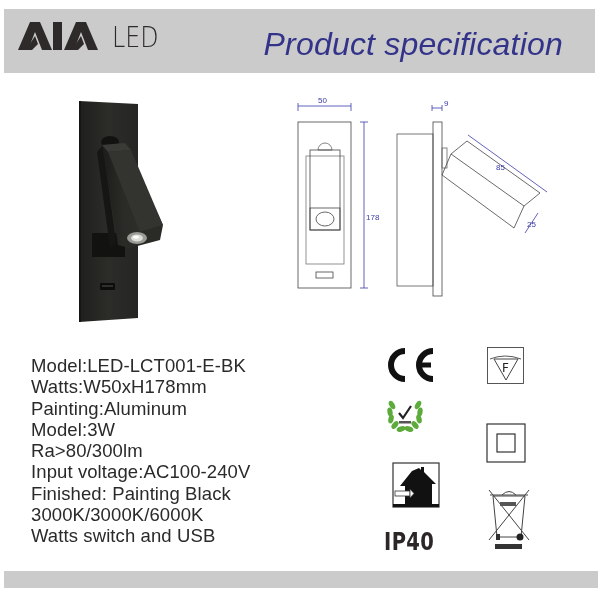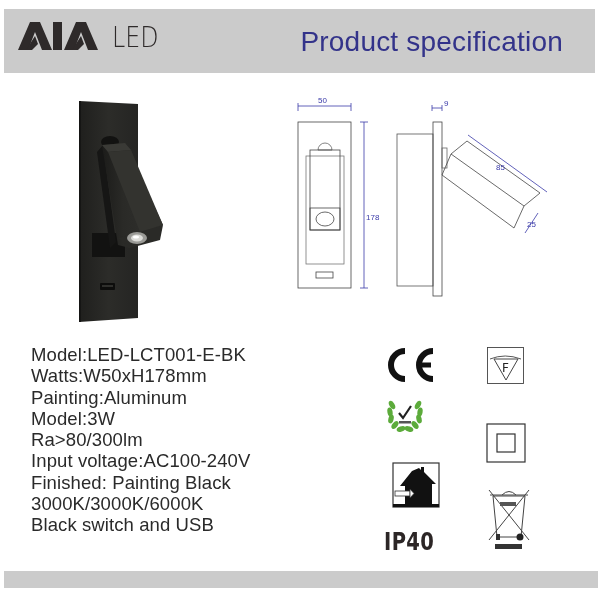--- a/index.html
+++ b/index.html
@@ -15,28 +15,28 @@
       position: absolute; left: 18px; top: 22px; height: 30px; display: flex; align-items: flex-start;
     }
     .logo-mark { display: block; }
     .logo-led {
       font-family: "DejaVu Sans", sans-serif; font-weight: 200; font-size: 29px;
       color: #2e2a2a; margin-left: 6px; letter-spacing: 0px; line-height: 30px;
       transform: scaleX(0.82); transform-origin: left center;
     }
     .page-title {
       position: absolute; right: 37px; top: 26px;
-      font-family: "Liberation Sans", sans-serif; font-size: 28px;
+      font-family: "Liberation Sans", sans-serif; font-style: italic; font-size: 32px;
       color: #33338a; letter-spacing: 0.2px;
     }
     .product-photo { position: absolute; left: 55px; top: 90px; }
     .front-drawing { position: absolute; left: 285px; top: 92px; }
     .side-drawing { position: absolute; left: 390px; top: 95px; }
     .specs {
-      position: absolute; left: 31px; top: 344px; margin: 0; padding: 0; list-style: none;
+      position: absolute; left: 31px; top: 355px; margin: 0; padding: 0; list-style: none;
     }
     .specs li {
       font-family: "Liberation Sans", sans-serif; font-size: 18.5px; line-height: 21.3px;
       color: #2a2a2a; white-space: nowrap; letter-spacing: 0.1px;
     }
     .cert { position: absolute; }
     .ip-rating {
       position: absolute; left: 384px; top: 527px;
       font-family: "DejaVu Sans", sans-serif; font-weight: bold; font-size: 25px;
       color: #2c2626; transform: scaleX(0.78); transform-origin: left top; letter-spacing: 0.5px;
@@ -160,21 +160,21 @@
 
 <ul class="specs">
   <li>Model:LED-LCT001-E-BK</li>
   <li>Watts:W50xH178mm</li>
   <li>Painting:Aluminum</li>
   <li>Model:3W</li>
   <li>Ra&gt;80/300lm</li>
   <li>Input voltage:AC100-240V</li>
   <li>Finished: Painting Black</li>
   <li>3000K/3000K/6000K</li>
-  <li>Black switch and USB</li>
+  <li>Watts switch and USB</li>
 </ul>
 
 <svg class="cert" style="left:385px; top:347px;" width="52" height="36" viewBox="0 0 52 36">
   <path d="M20,4 A14,14 0 1 0 20,32" fill="none" stroke="#111" stroke-width="6"></path>
   <path d="M48,4 A14,14 0 1 0 48,32" fill="none" stroke="#111" stroke-width="6"></path>
   <line x1="33" y1="18" x2="46" y2="18" stroke="#111" stroke-width="5"></line>
 </svg>
 
 <svg class="cert" style="left:385px; top:393px;" width="40" height="42" viewBox="0 0 40 42">
   <g fill="#5cab3b">

